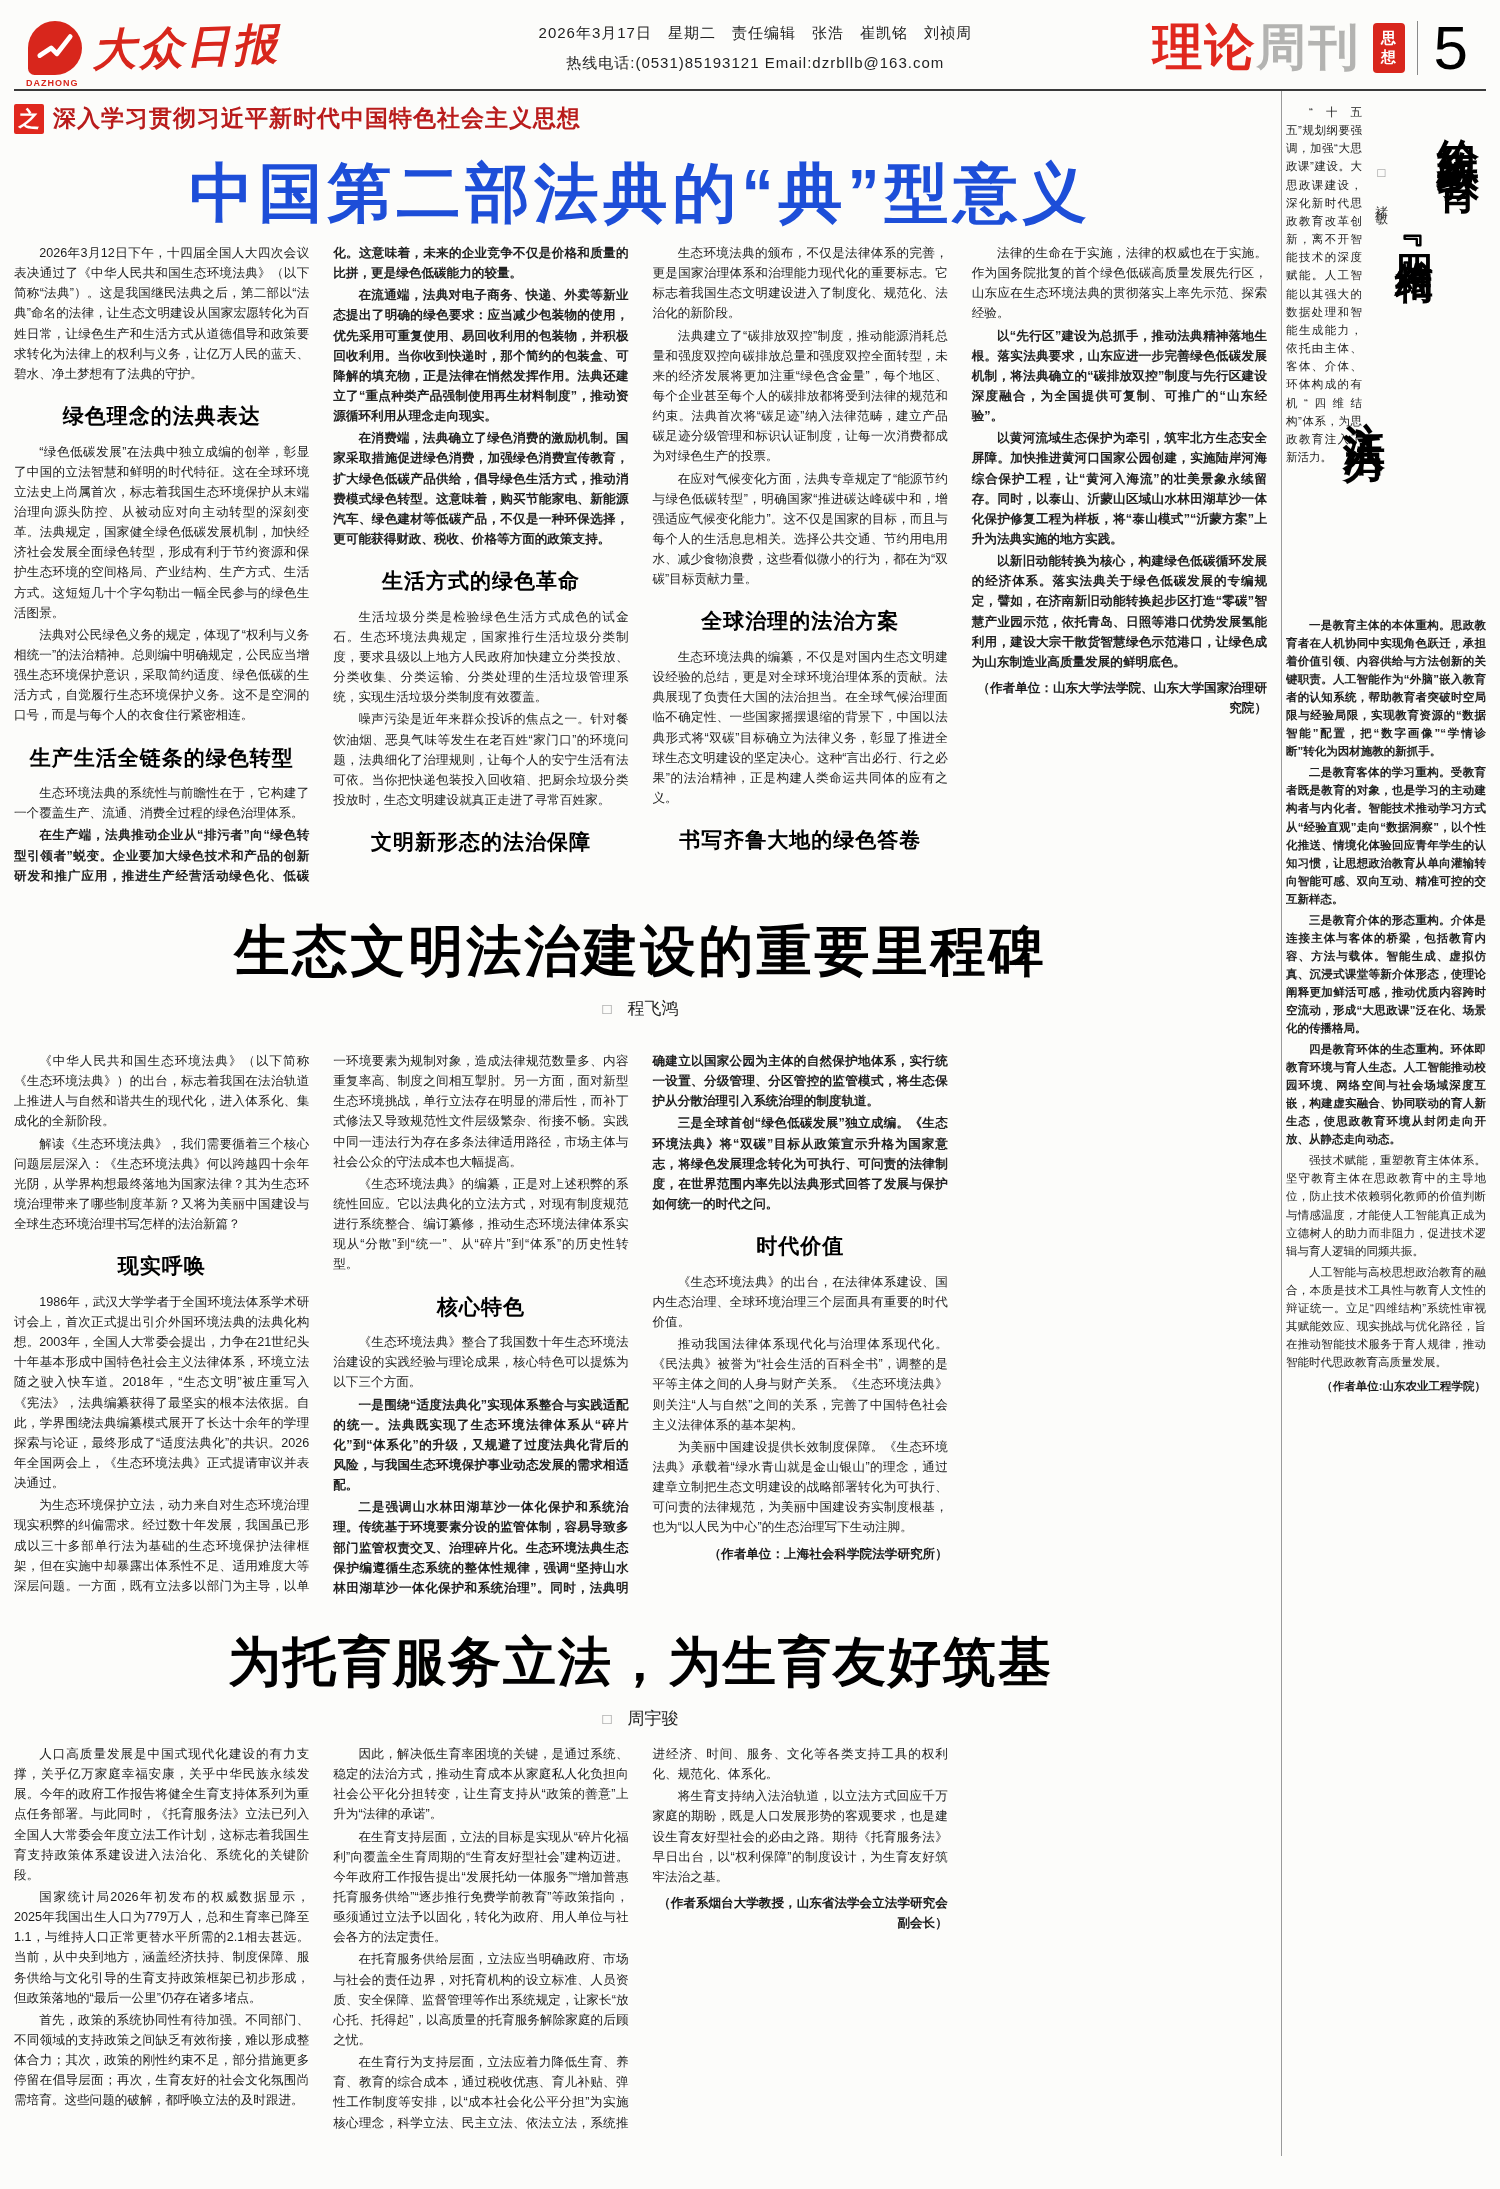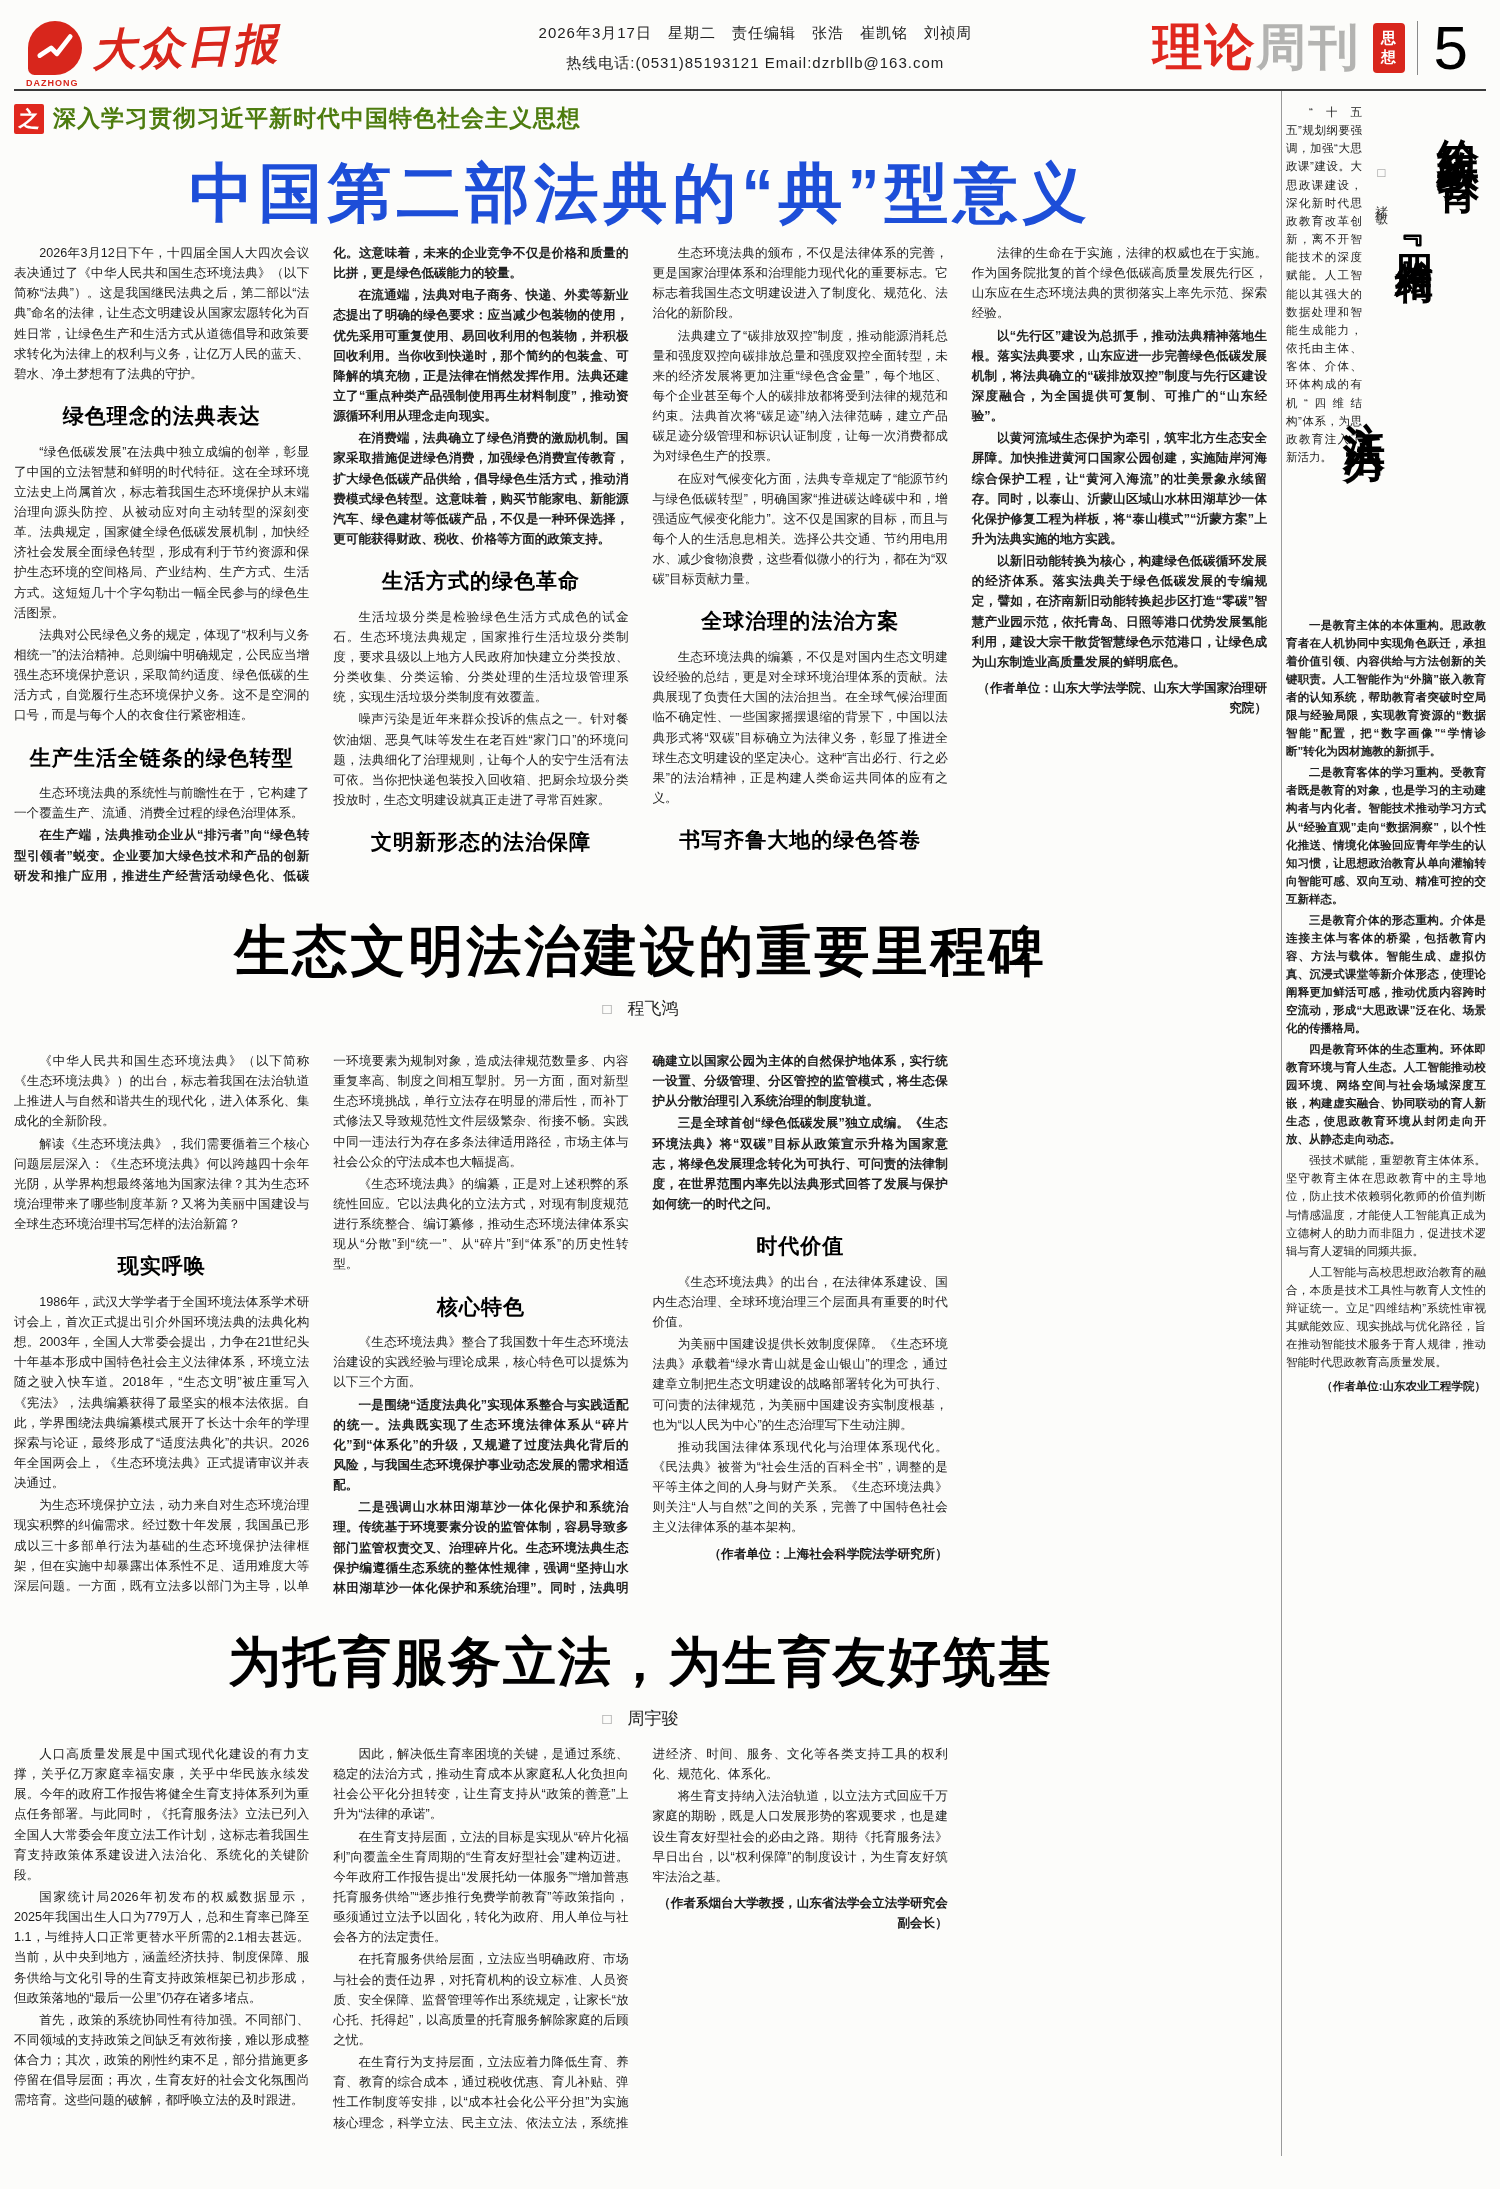--- a/index.html
+++ b/index.html
@@ -24,21 +24,21 @@
   .seal{width:32px;height:50px;background:#d8261c;color:#fff;border-radius:4px;display:flex;flex-direction:column;align-items:center;justify-content:center;font-size:15px;font-weight:700;line-height:1.25;}
   .vsep{width:1px;height:54px;background:#8a8a8a;}
   .pageno{font-size:62px;font-weight:300;color:#000;line-height:1;padding:0 4px;}
   
   .content{display:flex;align-items:stretch;}
   .main{flex:1;min-width:0;padding-right:14px;}
   .sidebar{width:200px;border-left:1px solid #9a9a9a;padding-left:4px;}
   
   .banner{display:flex;align-items:center;gap:9px;margin:12px 0 2px;}
   .banner-icon{width:30px;height:30px;background:#e0281e;color:#fff;font-weight:900;font-size:21px;display:flex;align-items:center;justify-content:center;border-radius:2px;font-family:"Liberation Serif",serif;}
-  .banner-text{color:#4d7c0f;font-size:23px;font-weight:800;letter-spacing:1px;}
+  .banner-text{color:#b91c1c;font-size:23px;font-weight:800;letter-spacing:1px;}
   
   .a1-title{font-size:64px;font-weight:900;text-align:center;letter-spacing:5px;margin:16px 0 6px;color:#1d4ed8;}
   .serif-title{font-family:"Liberation Serif","DejaVu Serif",serif;font-weight:900;text-align:center;color:#000;}
   .a2-title{font-size:55px;letter-spacing:3px;margin:20px 0 4px;}
   .a3-title{font-size:53px;letter-spacing:2px;margin:20px 0 4px;}
   .byline{text-align:center;font-size:17px;color:#222;margin:8px 0 14px;}
   .byline .mark{color:#8f8f8f;margin-right:16px;font-size:15px;}
   .cols4{column-count:4;column-gap:24px;column-fill:auto;text-align:justify;font-size:12.6px;line-height:1.6;color:#1c1c1c;overflow:hidden;}
   .h1body{height:652px;}
   .h2body{height:556px;margin-top:31px;}
@@ -142,22 +142,22 @@
             <p class="bp">1986年，武汉大学学者于全国环境法体系学术研讨会上，首次正式提出引介外国环境法典的法典化构想。2003年，全国人大常委会提出，力争在21世纪头十年基本形成中国特色社会主义法律体系，环境立法随之驶入快车道。2018年，“生态文明”被庄重写入《宪法》，法典编纂获得了最坚实的根本法依据。自此，学界围绕法典编纂模式展开了长达十余年的学理探索与论证，最终形成了“适度法典化”的共识。2026年全国两会上，《生态环境法典》正式提请审议并表决通过。</p>
             <p class="bp">为生态环境保护立法，动力来自对生态环境治理现实积弊的纠偏需求。经过数十年发展，我国虽已形成以三十多部单行法为基础的生态环境保护法律框架，但在实施中却暴露出体系性不足、适用难度大等深层问题。一方面，既有立法多以部门为主导，以单一环境要素为规制对象，造成法律规范数量多、内容重复率高、制度之间相互掣肘。另一方面，面对新型生态环境挑战，单行立法存在明显的滞后性，而补丁式修法又导致规范性文件层级繁杂、衔接不畅。实践中同一违法行为存在多条法律适用路径，市场主体与社会公众的守法成本也大幅提高。</p>
             <p class="bp">《生态环境法典》的编纂，正是对上述积弊的系统性回应。它以法典化的立法方式，对现有制度规范进行系统整合、编订纂修，推动生态环境法律体系实现从“分散”到“统一”、从“碎片”到“体系”的历史性转型。</p>
             <h3 class="sub">核心特色</h3>
             <p class="bp">《生态环境法典》整合了我国数十年生态环境法治建设的实践经验与理论成果，核心特色可以提炼为以下三个方面。</p>
             <p class="bp lead">一是围绕“适度法典化”实现体系整合与实践适配的统一。法典既实现了生态环境法律体系从“碎片化”到“体系化”的升级，又规避了过度法典化背后的风险，与我国生态环境保护事业动态发展的需求相适配。</p>
             <p class="bp lead">二是强调山水林田湖草沙一体化保护和系统治理。传统基于环境要素分设的监管体制，容易导致多部门监管权责交叉、治理碎片化。生态环境法典生态保护编遵循生态系统的整体性规律，强调“坚持山水林田湖草沙一体化保护和系统治理”。同时，法典明确建立以国家公园为主体的自然保护地体系，实行统一设置、分级管理、分区管控的监管模式，将生态保护从分散治理引入系统治理的制度轨道。</p>
             <p class="bp lead">三是全球首创“绿色低碳发展”独立成编。《生态环境法典》将“双碳”目标从政策宣示升格为国家意志，将绿色发展理念转化为可执行、可问责的法律制度，在世界范围内率先以法典形式回答了发展与保护如何统一的时代之问。</p>
             <h3 class="sub">时代价值</h3>
             <p class="bp">《生态环境法典》的出台，在法律体系建设、国内生态治理、全球环境治理三个层面具有重要的时代价值。</p>
+            <p class="bp">推动我国法律体系现代化与治理体系现代化。《民法典》被誉为“社会生活的百科全书”，调整的是平等主体之间的人身与财产关系。《生态环境法典》则关注“人与自然”之间的关系，完善了中国特色社会主义法律体系的基本架构。</p>
             <p class="bp">为美丽中国建设提供长效制度保障。《生态环境法典》承载着“绿水青山就是金山银山”的理念，通过建章立制把生态文明建设的战略部署转化为可执行、可问责的法律规范，为美丽中国建设夯实制度根基，也为“以人民为中心”的生态治理写下生动注脚。</p>
-            <p class="bp">推动我国法律体系现代化与治理体系现代化。《民法典》被誉为“社会生活的百科全书”，调整的是平等主体之间的人身与财产关系。《生态环境法典》则关注“人与自然”之间的关系，完善了中国特色社会主义法律体系的基本架构。</p>
             <p class="foot">（作者单位：上海社会科学院法学研究所）</p>
           </div>
       </div>
 
       <div>
         <h1 class="serif-title a3-title">为托育服务立法，为生育友好筑基</h1>
         <div class="byline">
           <span class="mark">□</span><span>周宇骏</span>
         </div>
         <div class="cols4 h3body">

